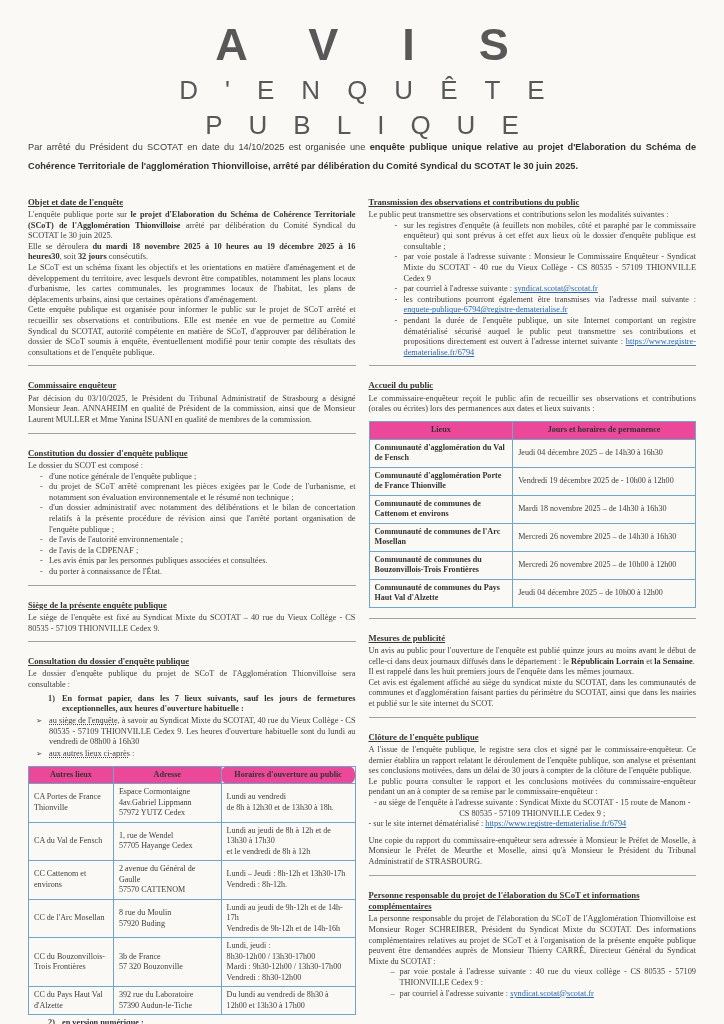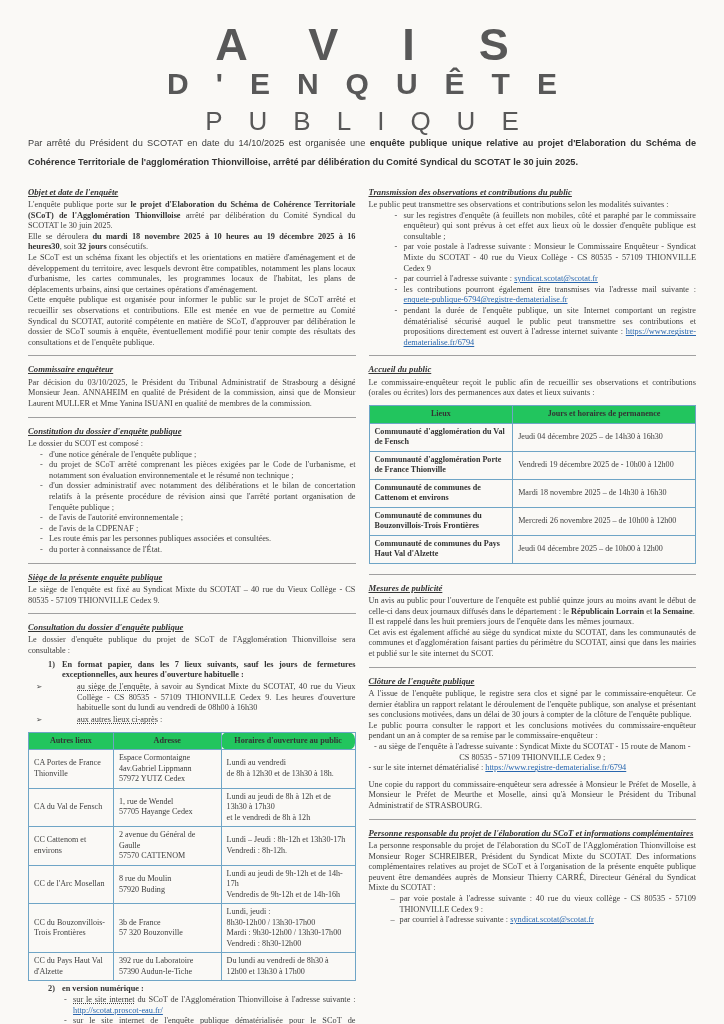--- a/index.html
+++ b/index.html
@@ -14,71 +14,70 @@
     width:724px; height:1024px;
     background:#faf9f6;
     box-sizing:border-box;
     padding:14px 28px 0 28px;
     overflow:hidden;
     position:relative;
   }
   
   .title-block { text-align:center; color:#585858; font-family:"Liberation Sans", sans-serif; }
   .t1 { font-size:45px; font-weight:bold; letter-spacing:64px; padding-left:64px; line-height:1.0; margin-top:8px; }
-  .t2 { font-size:30px; font-weight:bold; letter-spacing:27px; padding-left:27px; margin-top:2px; line-height:1.0; }
+  .t2 { font-size:26px; font-weight:normal; letter-spacing:27px; padding-left:27px; margin-top:10px; line-height:1.0; }
   .t3 { font-size:26px; font-weight:normal; letter-spacing:26px; padding-left:26px; margin-top:9px; line-height:1.0; }
   
   .intro {
     font-family:"Liberation Sans", sans-serif;
     font-size:9.2px; line-height:2.1;
     text-align:justify;
     margin-top:0;
     color:#3c3c3c;
   }
   .intro b { color:#333; }
   
   .columns { display:flex; gap:13px; margin-top:6px; }
   .col { flex:1; min-width:0; }
   section { border-bottom:1px solid #a0a0a0; padding:4px 0 7px 0; }
   .col section:last-child { border-bottom:none; }
   h3 {
-    font-size:8.7px; margin:4px 0 2px 0;
+    font-size:8.7px; margin:10px 0 2px 0;
     text-decoration:underline;
     color:#353535; font-weight:bold;
     line-height:1.3;
-    font-style:italic;
   }
   p { margin:0; font-size:8.3px; line-height:1.28; text-align:justify; }
   p.sp { margin-top:6px; }
   b { font-weight:bold; color:#333; }
   .lnk { color:#2866ae; text-decoration:underline; cursor:pointer; }
   .du { text-decoration:underline dotted; }
   
   .dashitem { display:flex; padding-left:12px; }
   .dashitem .mk { width:9px; flex:none; font-size:8.3px; line-height:1.28; }
   .dashitem p { flex:1; }
   .arrowitem { display:flex; padding-left:8px; margin-top:1px; }
   .arrowitem .mk { width:13px; flex:none; font-size:7.5px; line-height:1.45; }
-  .arrowitem p { flex:1;margin-left:28px; }
+  .arrowitem p { flex:1; }
   .numitem { display:flex; padding-left:20px; margin-top:3px; }
   .numitem .num { width:14px; flex:none; font-weight:bold; font-size:8.3px; line-height:1.28; }
   .numitem .body { flex:1; }
   .r-bullets .dashitem { padding-left:26px; }
   .pr-bullets .dashitem { padding-left:22px; }
   
   table { width:100%; border-collapse:collapse; margin:6px 0 3px 0; }
   th, td {
     border:1px solid #6fa5c6;
     font-size:8.1px; line-height:1.3;
     padding:3px 5px;
     vertical-align:middle;
     text-align:left;
     color:#3d3d3d;
   }
-  th { background:#22c55e; text-align:center; font-weight:bold; color:#333; }
+  th { background:#ec4899; text-align:center; font-weight:bold; color:#333; }
   .ml { white-space:pre-line; }
   .tbl-lieux .c1 { width:26%; } .tbl-lieux .c2 { width:33%; } .tbl-lieux .c3 { width:41%;border-radius:7px; }
   .tbl-perm .c1 { width:44%; } .tbl-perm .c2 { width:56%;text-align:center; }
   .tbl-perm td.c1 { font-weight:bold; color:#333; }
 </style>
 </head>
 <body>
 
 <div class="page">
 
@@ -125,21 +124,21 @@
         <div class="dashitem">
             <span class="mk">-</span>
             <p>de l'avis de l'autorité environnementale ;</p>
           </div>
         <div class="dashitem">
             <span class="mk">-</span>
             <p>de l'avis de la CDPENAF ;</p>
           </div>
         <div class="dashitem">
             <span class="mk">-</span>
-            <p>Les route émis par les personnes publiques associées et consultées.</p>
+            <p>Les avis émis par les personnes publiques associées et consultées.</p>
           </div>
         <div class="dashitem">
             <span class="mk">-</span>
             <p>du porter à connaissance de l'État.</p>
           </div>
       </section>
 
       <section>
         <h3>Siège de la présente enquête publique</h3>
         <p>Le siège de l'enquête est fixé au Syndicat Mixte du SCOTAT – 40 rue du Vieux Collège - CS 80535 - 57109 THIONVILLE Cedex 9.</p>
@@ -283,20 +282,24 @@
               </tr>
             <tr>
                 <td class="c1">Communauté d'agglomération Porte de France Thionville</td>
                 <td class="ml">Vendredi 19 décembre 2025 de - 10h00 à 12h00</td>
               </tr>
             <tr>
                 <td class="c1">Communauté de communes de Cattenom et environs</td>
                 <td class="ml">Mardi 18 novembre 2025 – de 14h30 à 16h30</td>
               </tr>
             <tr>
+                <td class="c1">Communauté de communes de l'Arc Mosellan</td>
+                <td class="ml">Mercredi 26 novembre 2025 – de 14h30 à 16h30</td>
+              </tr>
+            <tr>
                 <td class="c1">Communauté de communes du Bouzonvillois-Trois Frontières</td>
                 <td class="ml">Mercredi 26 novembre 2025 – de 10h00 à 12h00</td>
               </tr>
             <tr>
                 <td class="c1">Communauté de communes du Pays Haut Val d'Alzette</td>
                 <td class="ml">Jeudi 04 décembre 2025 – de 10h00 à 12h00</td>
               </tr>
           </tbody>
         </table>
       </section>

